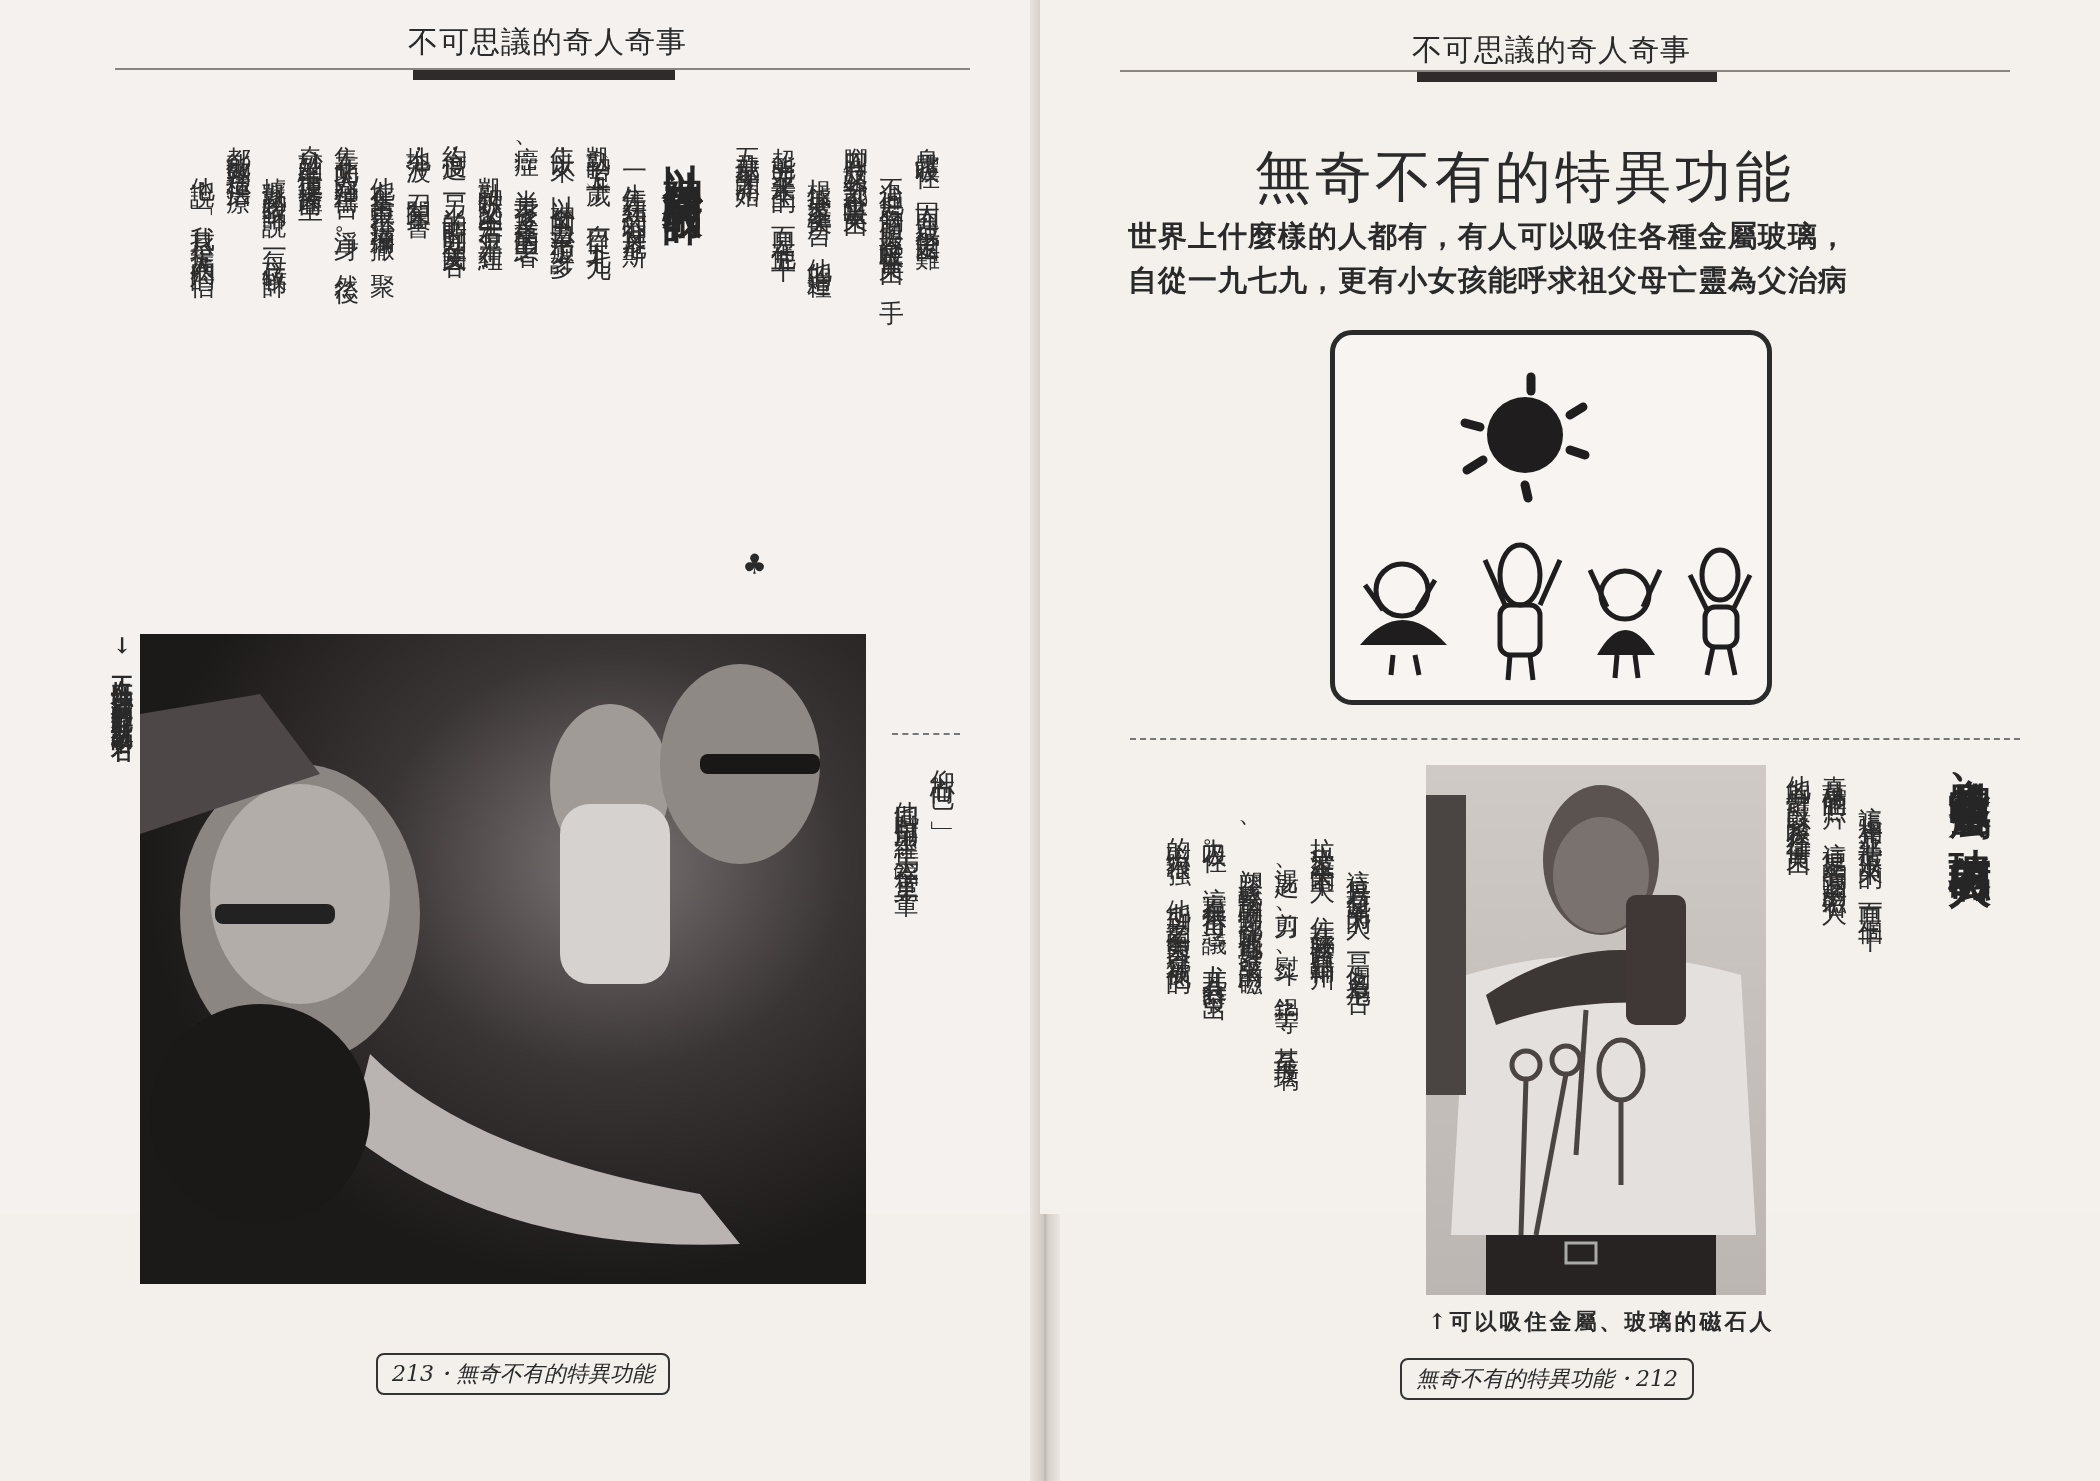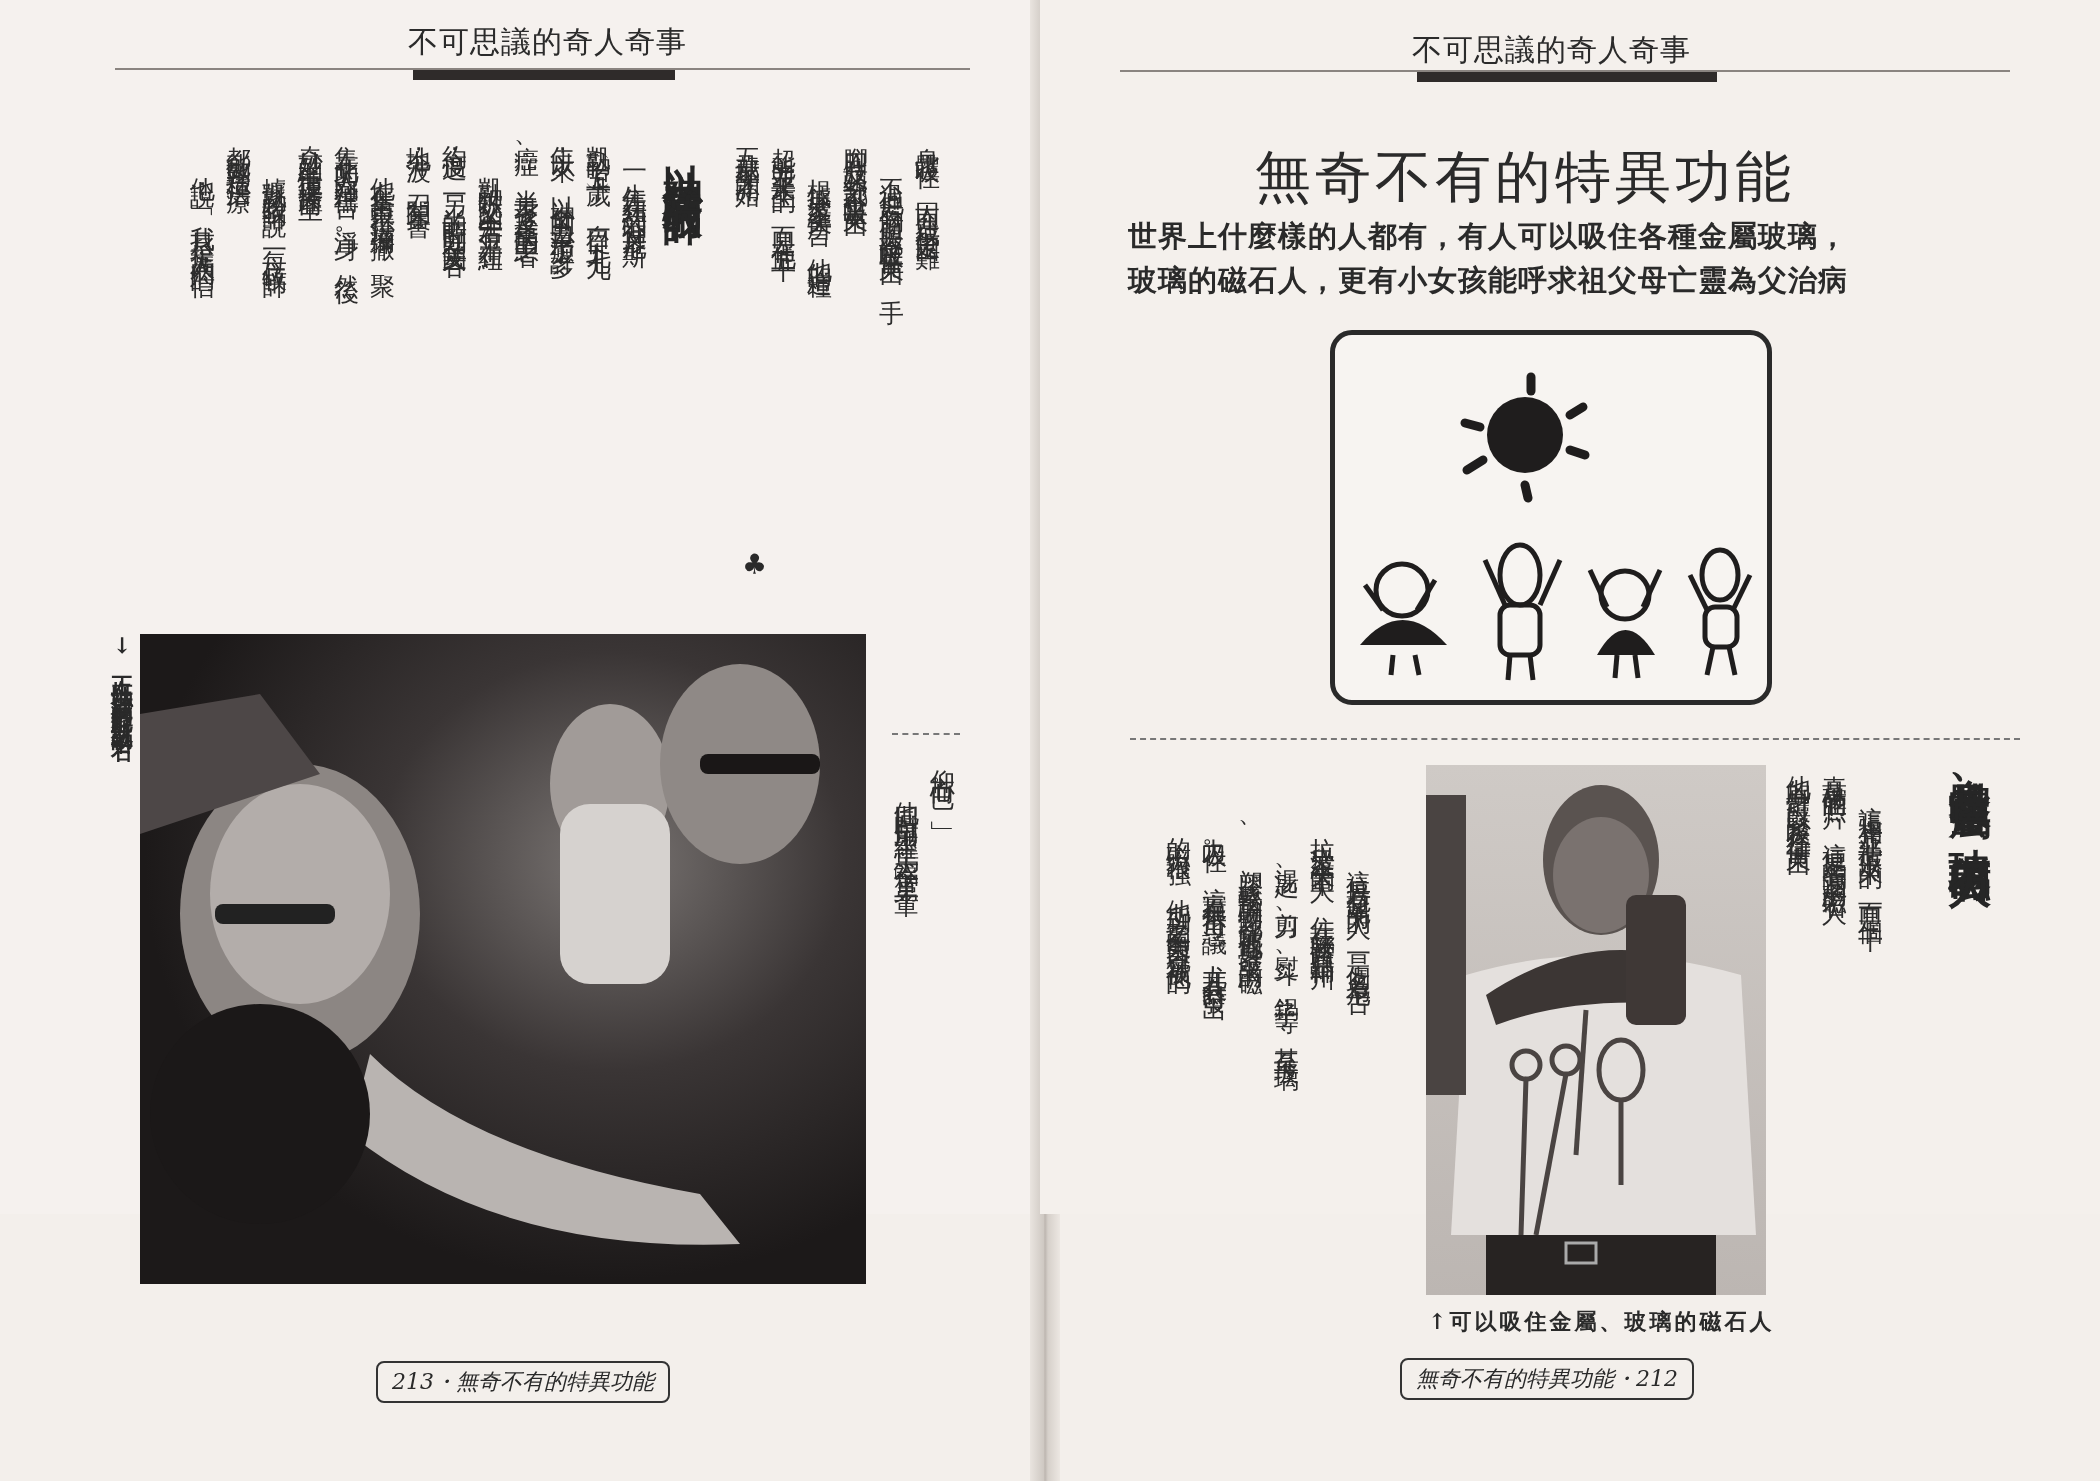--- a/index.html
+++ b/index.html
@@ -79,34 +79,34 @@
     </svg>
   </div>
   <div class="caption" style="left:108px;top:636px;">→正在以神力治病的丹尼斯・凱勒哈（右）。</div>
 
   <div class="dashed" style="left:892px;top:733px;width:68px;"></div>
   <div class="vcol" style="left:888px;top:750px;height:560px;">
     <span>仰心而已。」</span><br>
     <span>　他同時引用聖經「馬太福音」第十章，</span>
   </div>
 
-  <div class="folio" style="left:376px;top:1353px;margin-top:8px;">213・無奇不有的特異功能</div>
+  <div class="folio" style="left:376px;top:1353px;">213・無奇不有的特異功能</div>
 </div>
 
 <div class="spine"></div>
 
 <div class="page right">
   <div class="running-title" style="left:372px;top:30px;">不可思議的奇人奇事</div>
   <div class="rule" style="left:80px;top:70px;width:890px;"></div>
   <div class="rule-bar" style="left:377px;top:72px;width:300px;"></div>
 
   <div class="main-title" style="left:215px;top:140px;">無奇不有的特異功能</div>
   <div class="subtitle" style="left:88px;top:214px;">
     <div>世界上什麼樣的人都有，有人可以吸住各種金屬玻璃，</div>
-    <div>玻璃的磁石人，更有小女孩能呼求祖父母亡靈為父治病</div>
+    <div>自從一九七九，更有小女孩能呼求祖父母亡靈為父治病</div>
   </div>
 
   <div style="position:absolute;left:290px;top:330px;width:432px;height:365px;border:5px solid #2a2a2a;border-radius:22px;background:#f7f4f1;">
     <svg width="432" height="365" viewBox="0 0 432 365">
 
       <circle cx="190" cy="100" r="38" fill="#1f1d1d"></circle>
       <g stroke="#1f1d1d" stroke-width="9" stroke-linecap="round">
         <line x1="196" y1="42" x2="196" y2="56"></line>
         <line x1="130" y1="88" x2="145" y2="92"></line>
         <line x1="235" y1="80" x2="248" y2="72"></line>

